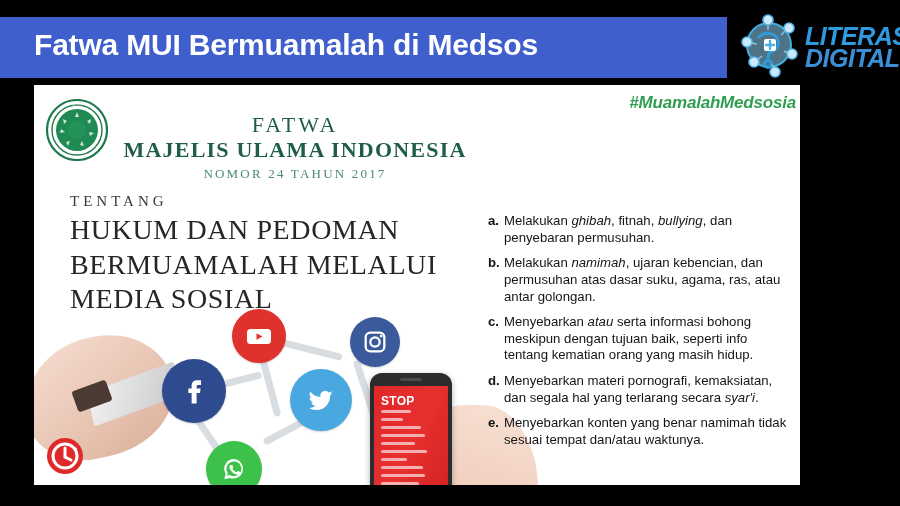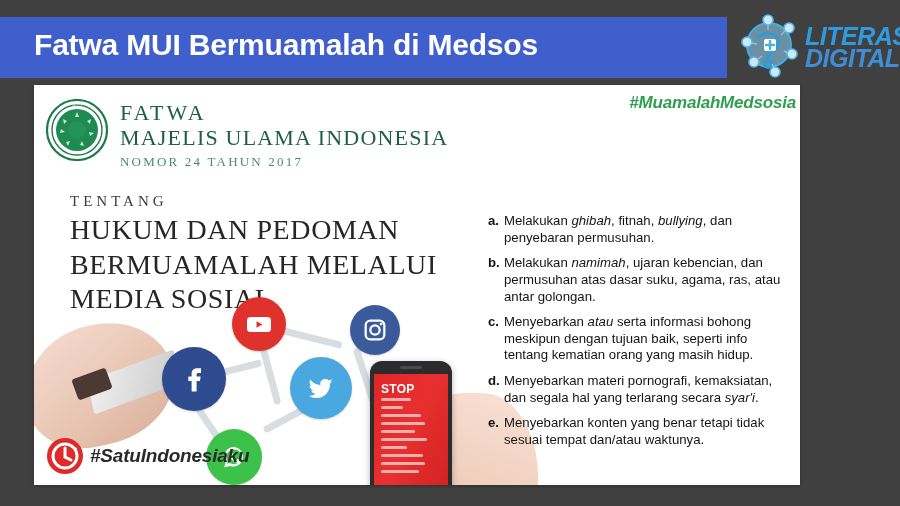--- a/index.html
+++ b/index.html
@@ -12,21 +12,21 @@
     height: 506px;
     overflow: hidden;
     font-family: "Liberation Sans", sans-serif;
     position: relative;
   }
 
   
   .slide {
     position: absolute;
     inset: 0;
-    background: #404040;
+    background: #000000;
   }
 
   
   .header-band {
     position: absolute;
     left: 0;
     top: 17px;
     width: 727px;
     height: 61px;
     background: #3f5fcc;
@@ -103,37 +103,39 @@
   .mui-seal {
     position: absolute;
     left: 12px;
     top: 14px;
     width: 62px;
     height: 62px;
   }
   .fatwa-block {
     position: absolute;
     left: 86px;
-    top: 16px;
+    top: 28px;
     width: 350px;
+    text-align: center;
   }
   .fatwa-l1 {
     font-family: "Liberation Serif", serif;
     font-size: 22px;
     color: #1f5e46;
     letter-spacing: 3px;
     line-height: 1.12;
   }
   .fatwa-l2 {
     font-family: "Liberation Serif", serif;
     font-size: 22px;
     color: #1f5e46;
     letter-spacing: 1.2px;
     line-height: 1.12;
     white-space: nowrap;
+    font-weight: bold;
   }
   .fatwa-l3 {
     font-family: "Liberation Serif", serif;
     font-size: 13px;
     color: #4c8a6e;
     letter-spacing: 2.2px;
     margin-top: 4px;
     font-weight: normal;
   }
 
@@ -155,21 +157,21 @@
     font-size: 28px;
     color: #262626;
     line-height: 1.24;
     letter-spacing: 0.6px;
   }
 
   
   .collage {
     position: absolute;
     left: 0;
-    top: 196px;
+    top: 208px;
     width: 440px;
     height: 204px;
     text-decoration: underline;
   }
   .hand-left {
     position: absolute;
     left: -10px;
     top: 44px;
     width: 150px;
     height: 120px;
@@ -476,21 +478,20 @@
       </div>
 
       <div class="satu-logo">
         <svg viewBox="0 0 38 38" width="38" height="38">
           <circle cx="19" cy="19" r="18" fill="#e02a2a"></circle>
           <circle cx="19" cy="19" r="12" fill="none" stroke="#ffffff" stroke-width="3"></circle>
           <path d="M19 11v9l6 3" stroke="#ffffff" stroke-width="3" fill="none" stroke-linecap="round"></path>
           <path d="M28 10l3 1-1 3z" fill="#ffffff"></path>
         </svg>
       </div>
-      <div class="satu-text">#SatuIndonesiaku</div>
     </div>
 
     <div class="poster-right">
       <div class="hashtag" style="color: rgb(47, 158, 81);">#MuamalahMedsosia</div>
       <ul class="rules-list">
           <li>
             <span class="mk">a.</span>
             <span class="tx"><span>Melakukan </span><em>ghibah</em><span>, fitnah, </span><em>bullying</em><span>, dan penyebaran permusuhan.</span></span>
           </li>
           <li>
@@ -500,19 +501,19 @@
           <li>
             <span class="mk">c.</span>
             <span class="tx"><span>Menyebarkan </span><em>atau</em><span> serta informasi bohong meskipun dengan tujuan baik, seperti info tentang kematian orang yang masih hidup.</span></span>
           </li>
           <li>
             <span class="mk">d.</span>
             <span class="tx"><span>Menyebarkan materi pornografi, kemaksiatan, dan segala hal yang terlarang secara </span><em>syar'i</em><span>.</span></span>
           </li>
           <li>
             <span class="mk">e.</span>
-            <span class="tx"><span>Menyebarkan konten yang benar tetapi tidak sesuai tempat dan/atau waktunya.</span></span>
+            <span class="tx"><span>Menyebarkan konten yang benar namimah tidak sesuai tempat dan/atau waktunya.</span></span>
           </li>
         </ul>
     </div>
 
   </div>
 </div>
 
 </body></html>

